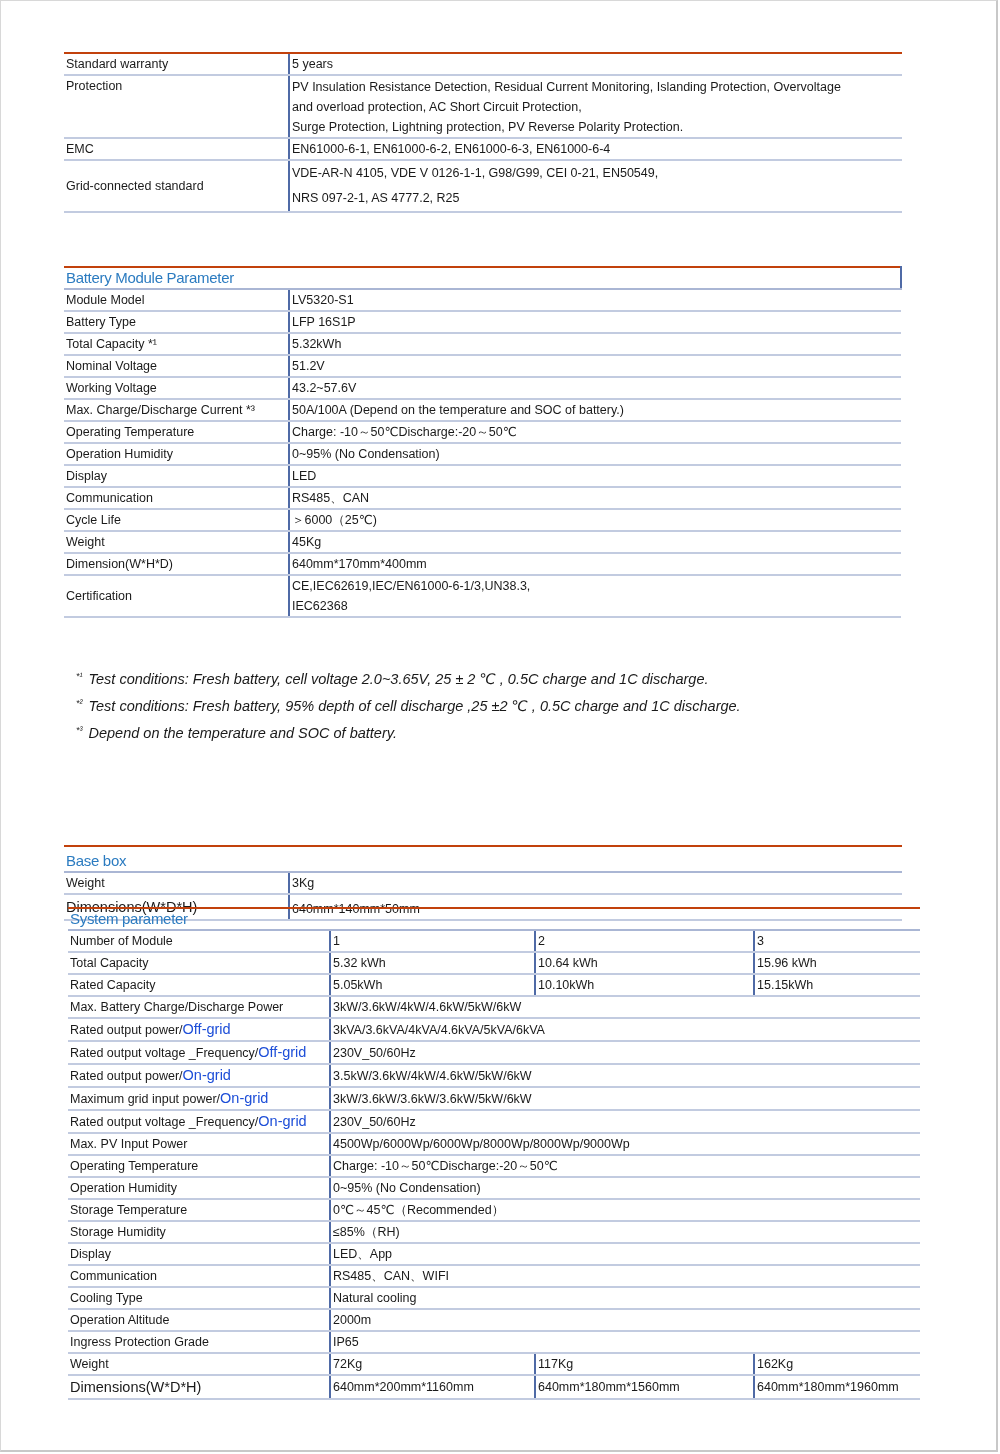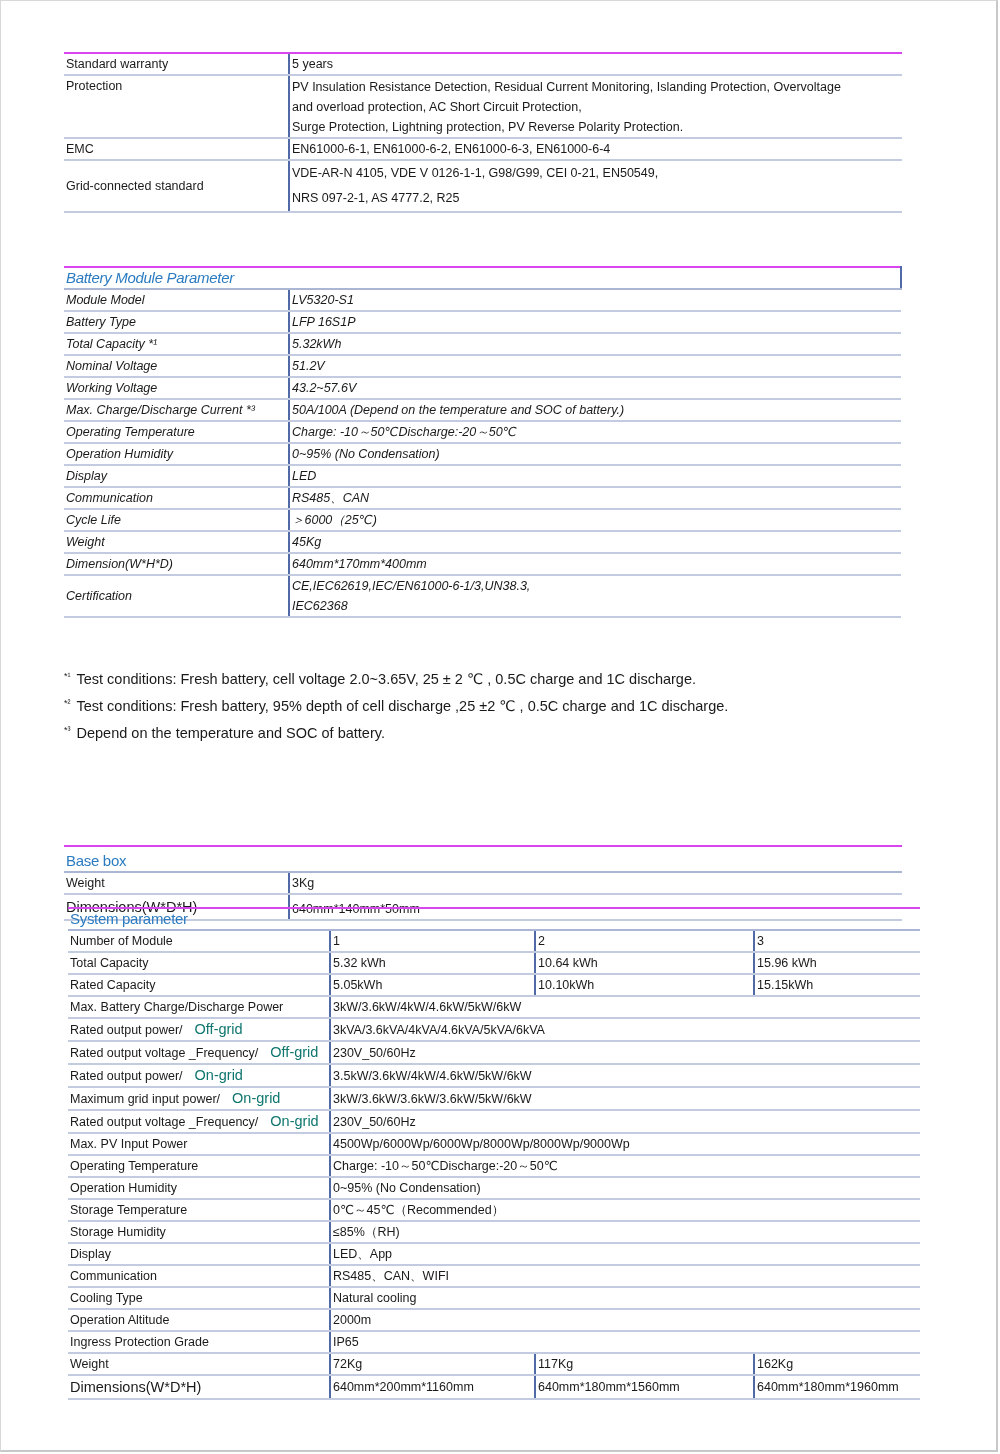--- a/index.html
+++ b/index.html
@@ -11,29 +11,29 @@
   .page-frame {
     position: absolute; left: 0; top: 0; width: 998px; height: 1452px;
     border-right: 2px solid #c8c8c8; border-bottom: 2px solid #c8c8c8;
     border-top: 1px solid #d8d8d8; border-left: 1px solid #d8d8d8;
     box-sizing: border-box;
   }
   .tbl { position: absolute; border-collapse: collapse; table-layout: fixed; font-size: 12.5px; }
   .tbl td { padding: 0 0 0 2px; vertical-align: middle; border-bottom: 2px solid #c2cbe0; line-height: 20px; }
   .tbl td.lbl { text-align: left; }
   .tbl td.val { border-left: 2px solid #4f6aa6; }
-  .tbl tr.top td { border-top: 2px solid #d946ef; }
+  .tbl tr.top td { border-top: 2px solid #c2410c; }
   .section-title {
     font-size: 15px; color: #2b7bc0; letter-spacing: -0.3px; line-height: 22px;
     padding-left: 1px;
   }
   .hdr td { border-bottom: 2px solid #aab6d4; }
-  .blue { color: #0f766e; margin-left: 12px; }
+  .blue { color: #1d4ed8; }
   .big { font-size: 14.5px; }
-  .notes { position: absolute; left: 64px; top: 664px; font-size: 14.5px; line-height: 24px; }
+  .notes { position: absolute; left: 76px; top: 664px; font-size: 14.5px; line-height: 24px; font-style: italic; }
   .notes sup { font-size: 9px; vertical-align: 5px; margin-right: 6px; }
   .multi { line-height: 21px; }
 </style>
 </head>
 <body>
 
 <div class="page-frame"></div>
 
 <table class="tbl" style="left:64px; top:52px; width:838px;">
   <colgroup>
@@ -60,21 +60,21 @@
   <tr style="height:46px">
     <td class="lbl">Grid-connected standard</td>
     <td class="val" style="line-height:25px">
       <div>VDE-AR-N 4105, VDE V 0126-1-1, G98/G99, CEI 0-21, EN50549,</div>
       <div>NRS 097-2-1, AS 4777.2, R25</div>
     </td>
   </tr>
 </tbody>
   </table>
 
-<table class="tbl" style="left:64px; top:266px; width:838px;font-style:italic;">
+<table class="tbl" style="left:64px; top:266px; width:838px;">
   <colgroup>
       <col style="width:225px">
       <col>
     </colgroup>
   <tbody>
       <tr class="top hdr" style="height:22px">
     <td colspan="2" class="section-title" style="border-right:2px solid #4f6aa6">Battery Module Parameter</td>
   </tr>
   <tr style="height:21px">
         <td class="lbl">Module Model</td>

